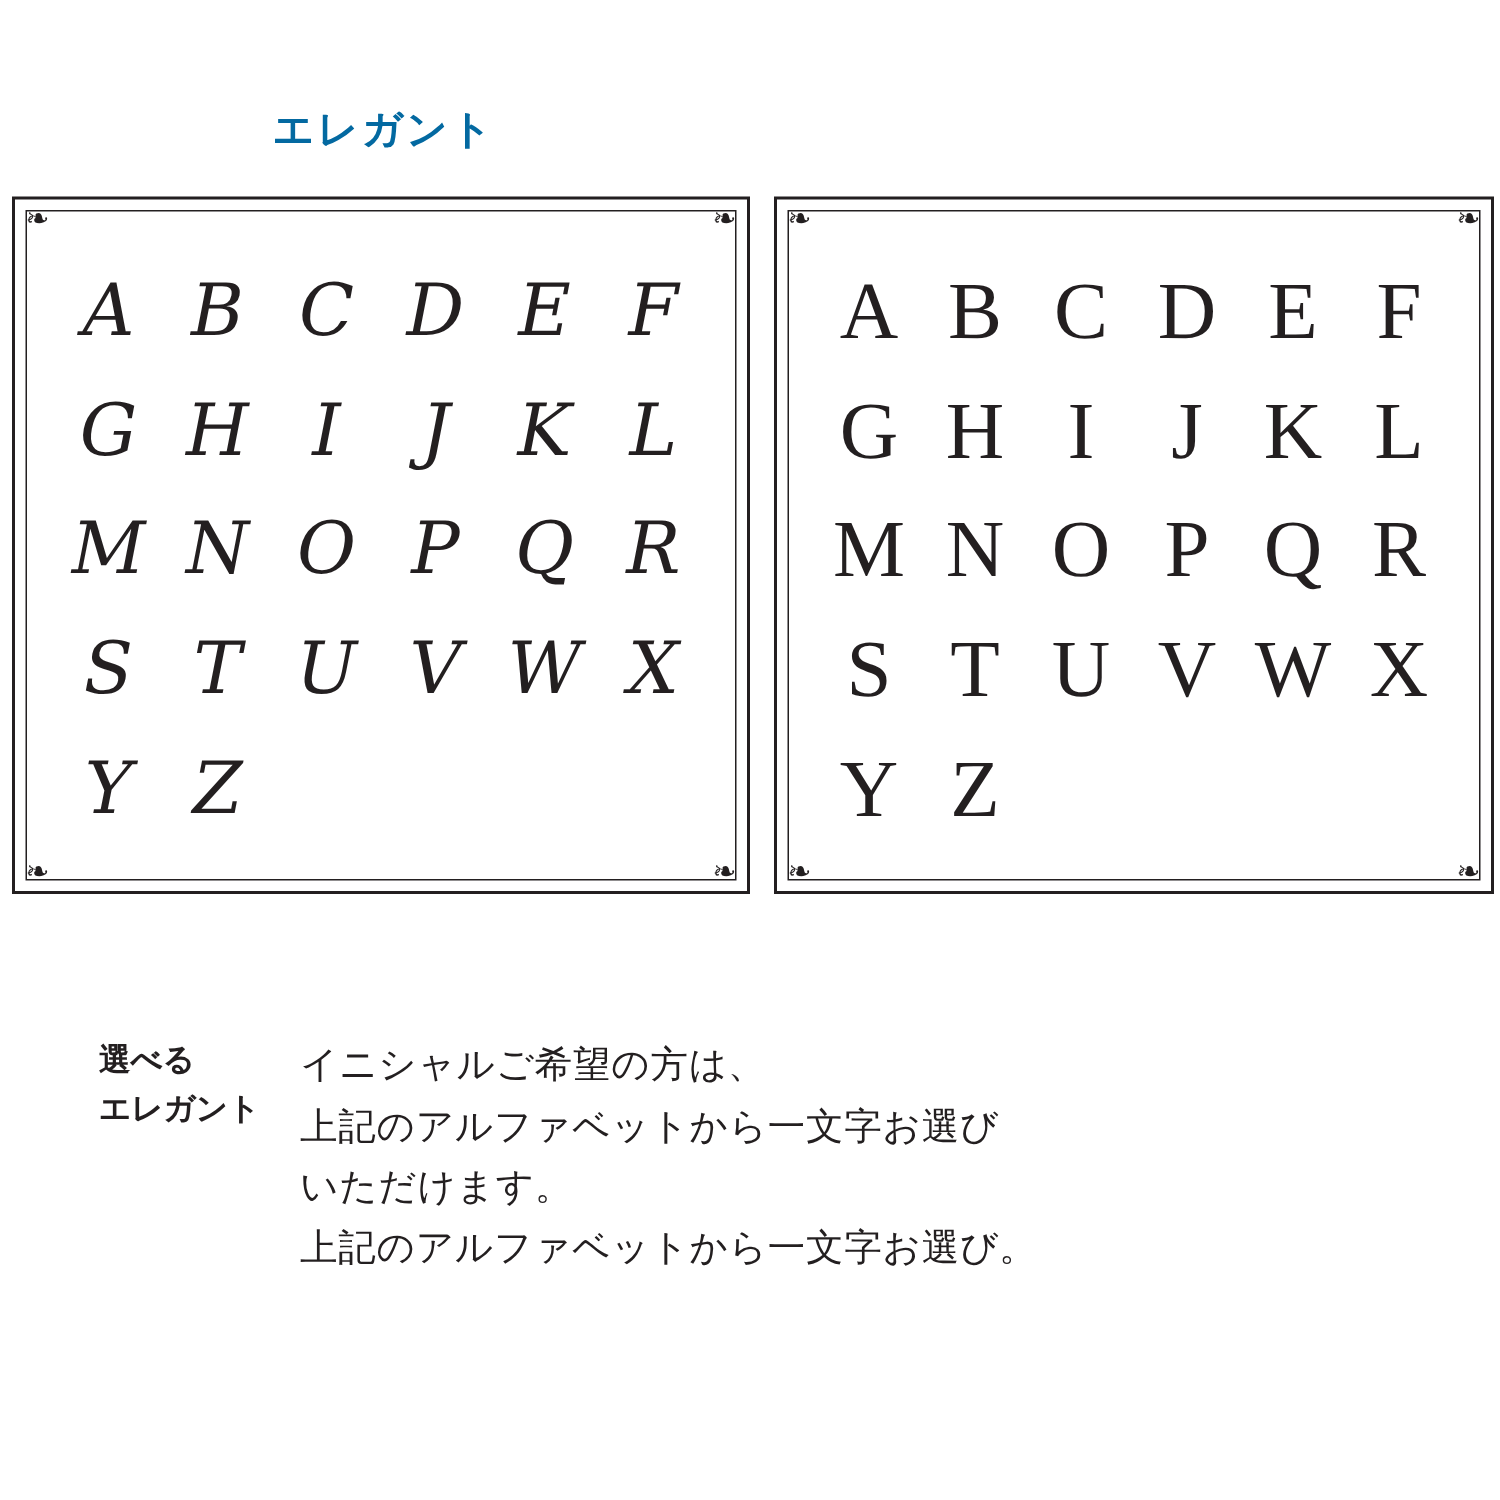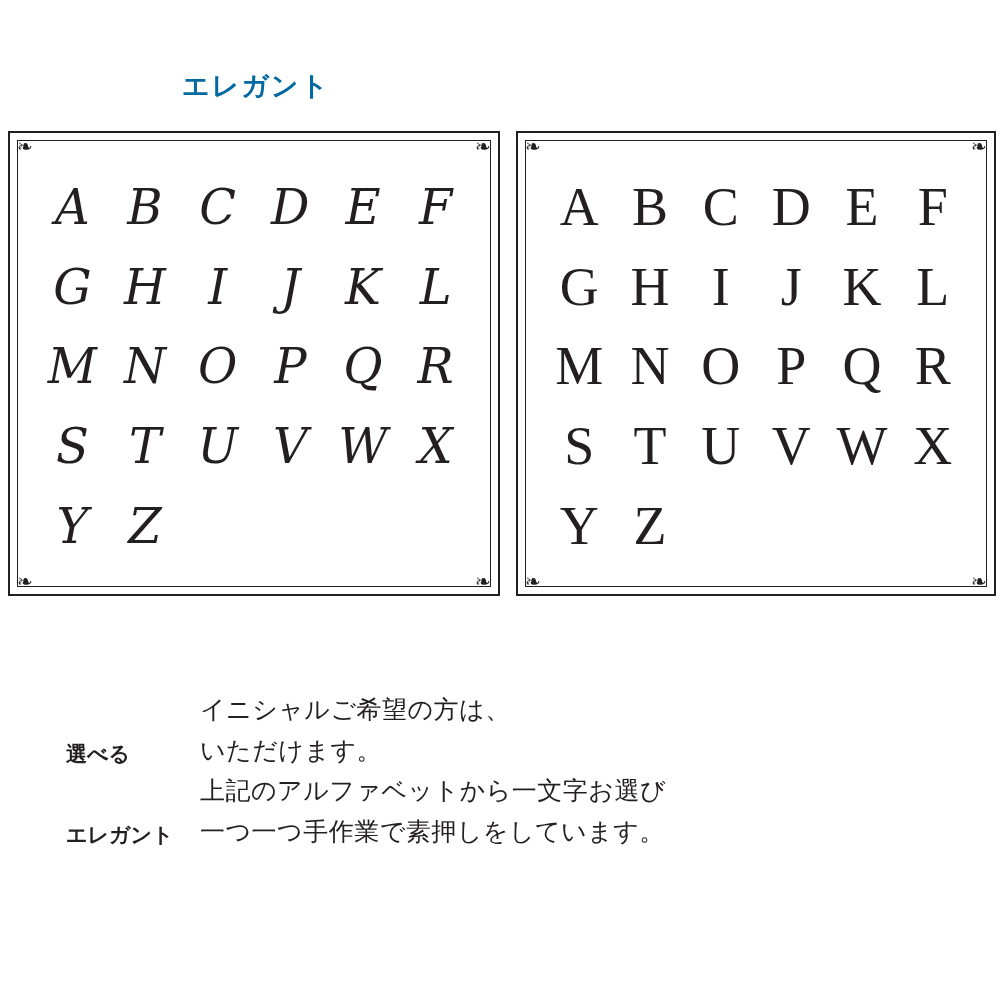--- a/index.html
+++ b/index.html
@@ -122,21 +122,21 @@
     width: 200px;
     padding-left: 66px;
     box-sizing: border-box;
     font-size: 21px;
     font-weight: bold;
     line-height: 1.55;
     text-align: left;
     font-family: "DejaVu Sans", "Liberation Sans", sans-serif;
     color: #231f20;
   }
-  .note-label div { white-space: nowrap; margin-top: 48px; }
+  .note-label div { white-space: nowrap; }
   .note-body {
     flex: 1;
     padding-right: 50px;
     font-size: 25px;
     line-height: 1.62;
     color: #231f20;
     font-family: "DejaVu Sans", "Liberation Sans", sans-serif;
     letter-spacing: 0.5px;
   }
   .note-body div { white-space: nowrap; }
@@ -224,19 +224,19 @@
     </div>
   </div>
 
   <div class="note">
     <div class="note-label">
       <div>選べる</div>
       <div>エレガント</div>
     </div>
     <div class="note-body">
       <div>イニシャルご希望の方は、</div>
+      <div>上記のアルファベットから一文字お選び</div>
       <div>いただけます。</div>
-      <div>上記のアルファベットから一文字お選び</div>
-      <div>一つ一つ手作業で素押しをしています。</div>
+      <div>上記のアルファベットから一文字お選び。</div>
     </div>
   </div>
 
 </div>
 
 </body></html>

